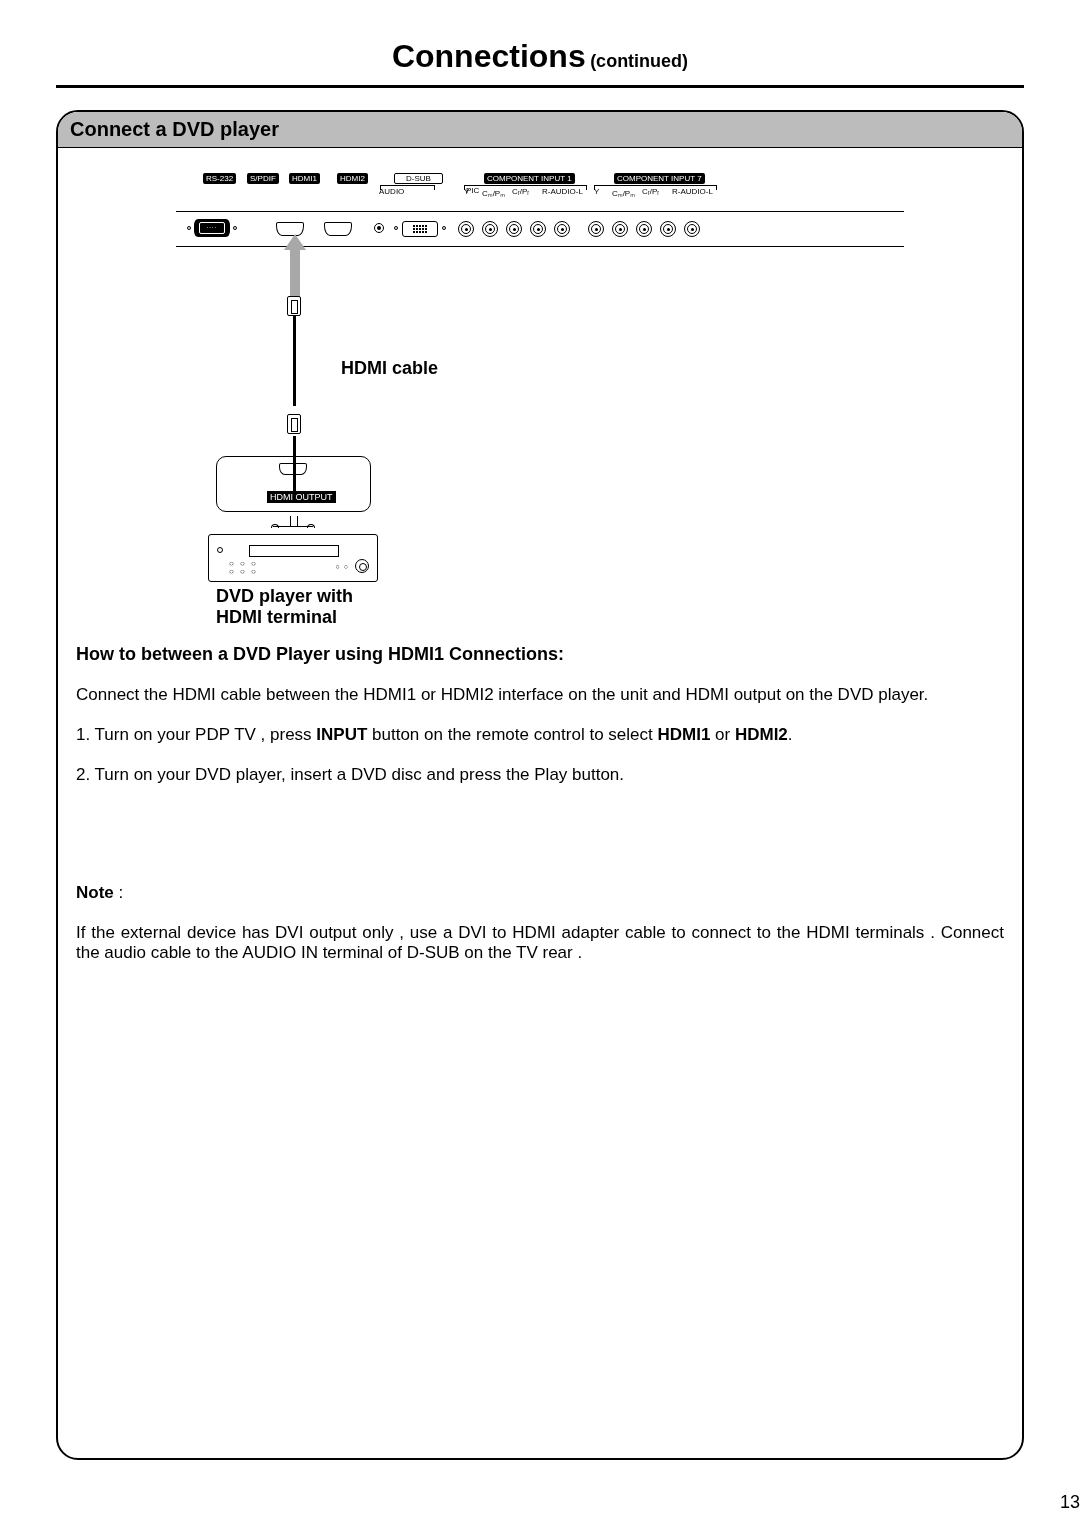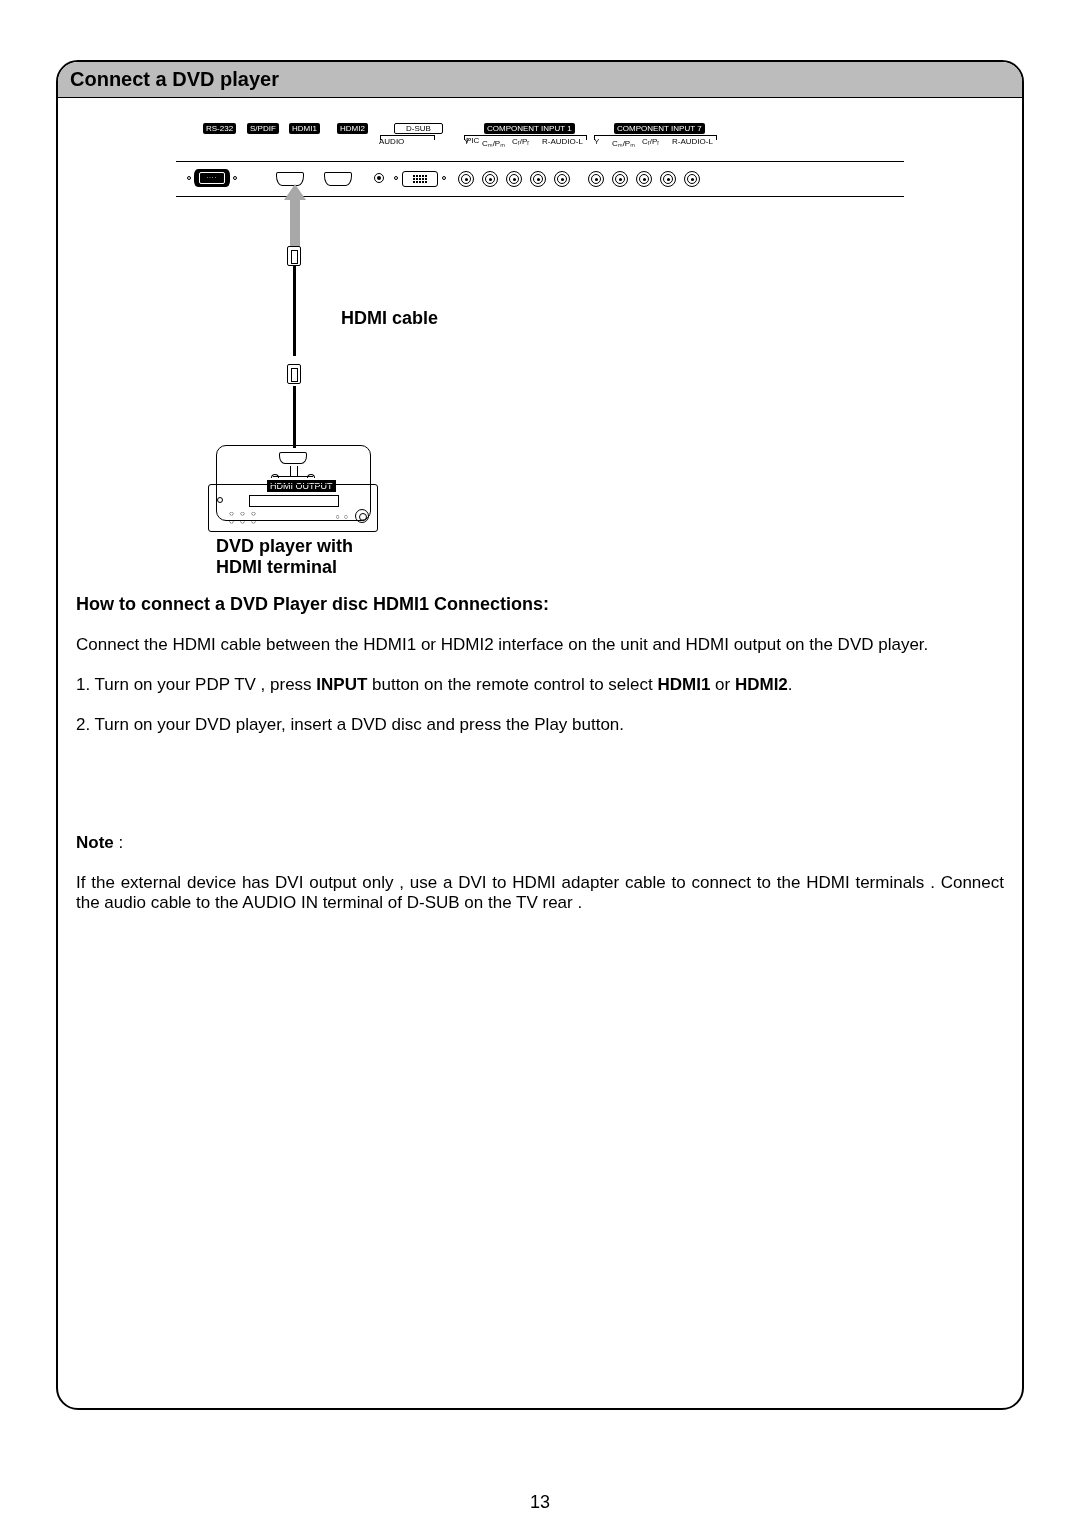--- a/index.html
+++ b/index.html
@@ -251,24 +251,23 @@
     font-weight: bold;
     font-size: 18px;
     margin-left: 21px;
   }
 
   .dvd-box {
     position: absolute;
     left: 41px;
     top: 290px;
     width: 155px;
-    height: 76px;
+    height: 56px;
     border: 1.5px solid #000;
     border-radius: 10px;
-    margin-top: 39px;
   }
   .dvd-box .out-port {
     position: absolute;
     left: 62px; top: 6px;
     width: 28px; height: 12px;
     border: 1.5px solid #000;
     border-radius: 2px 2px 6px 6px / 2px 2px 8px 8px;
   }
   .dvd-box .out-label {
     position: absolute;
@@ -379,28 +378,32 @@
     margin: 20px 0;
   }
   .para b { font-weight: bold; }
   .note-gap { height: 58px; }
   .justify { text-align: justify; }
 
   .page-num {
     position: absolute;
     left: 0; right: 0;
     bottom: 14px;
-    text-align: center;
+    text-align: right;
     font-size: 18px;
   }
 </style>
 </head>
 <body>
 
 <div class="page">
+  <div class="page-title">
+    <span class="big">Connections</span>
+    <span class="small">(continued)</span>
+  </div>
 
   <div class="content-frame">
     <div class="section-header">Connect a DVD player</div>
 
     <div class="diagram-area">
 
       <div class="back-panel">
 
         <div class="labels-row">
           <span class="port-label" style="left:15px;">RS-232</span>
@@ -503,21 +506,21 @@
         <div class="knob"></div>
       </div>
 
       <div class="dvd-caption">
         <span>DVD player with</span><br>
         <span>HDMI terminal</span>
       </div>
     </div>
 
     <div class="body-text">
-      <div class="h3">How to connect a DVD Player disc HDMI1 Connections:</div>
+      <div class="h3">How to between a DVD Player using HDMI1 Connections:</div>
       <div class="para">Connect the HDMI cable between the HDMI1 or HDMI2 interface on the unit and HDMI output on the DVD player.</div>
 
       <div class="para">
         <span>1. Turn on your PDP TV , press </span><b>INPUT</b><span> button on the remote control to select </span><b>HDMI1</b><span> or </span><b>HDMI2</b><span>.</span>
       </div>
       <div class="para">2. Turn on your DVD player, insert a DVD disc and press the Play button.</div>
 
       <div class="note-gap"></div>
       <div class="para">
         <b>Note</b><span> :</span>

